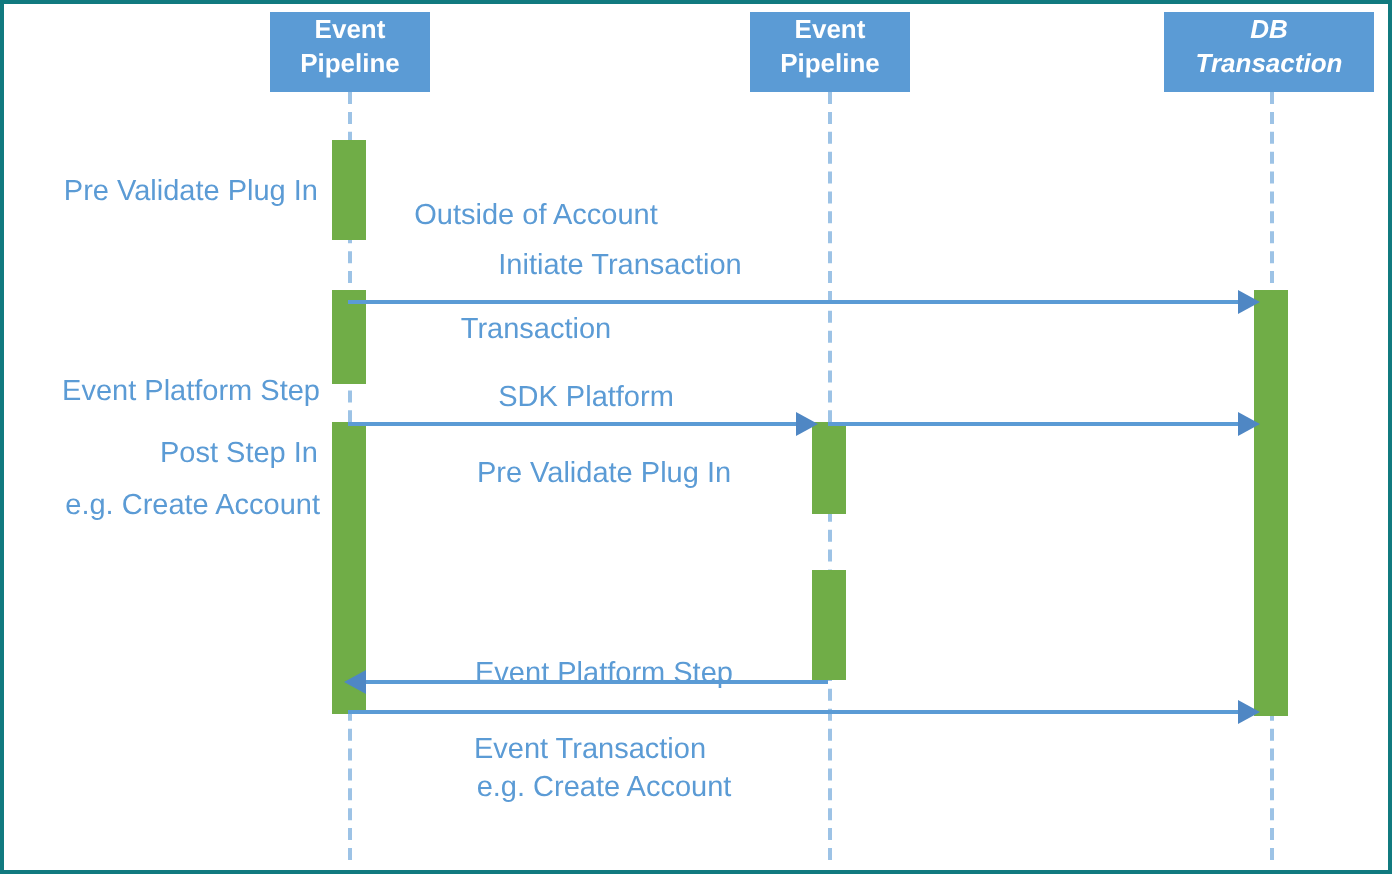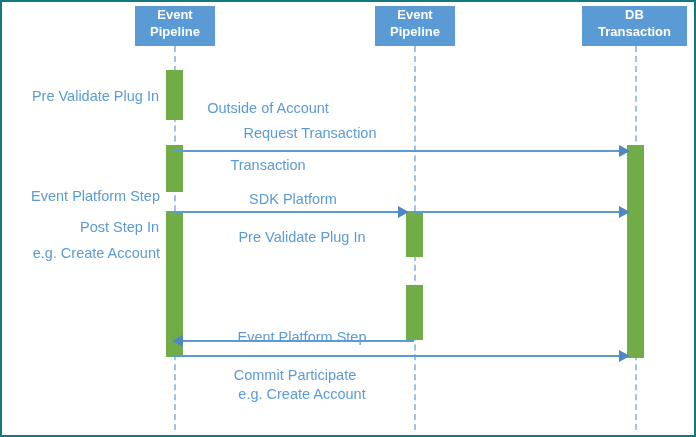--- a/index.html
+++ b/index.html
@@ -75,55 +75,55 @@
   <div class="participant" style="left:133px;top:4px;width:80px;height:40px;">
     <span>Event</span>
     <span>Pipeline</span>
   </div>
 
   <div class="participant" style="left:373px;top:4px;width:80px;height:40px;">
     <span>Event</span>
     <span>Pipeline</span>
   </div>
 
-  <div class="participant" style="left:580px;top:4px;width:105px;height:40px;">
+  <div class="participant" style="left:580px;top:4px;width:105px;height:40px;font-style:italic;">
     <span>DB</span>
     <span>Transaction</span>
   </div>
 
   <div class="lifeline" style="left:172px;top:44px;height:384px;"></div>
   <div class="lifeline" style="left:412px;top:44px;height:384px;"></div>
   <div class="lifeline" style="left:633px;top:44px;height:384px;"></div>
 
   <div class="activation" style="left:164px;top:68px;width:17px;height:50px;"></div>
   <div class="activation" style="left:164px;top:143px;width:17px;height:47px;"></div>
   <div class="activation" style="left:164px;top:209px;width:17px;height:146px;"></div>
 
   <div class="activation" style="left:404px;top:209px;width:17px;height:46px;"></div>
   <div class="activation" style="left:404px;top:283px;width:17px;height:55px;"></div>
 
   <div class="activation" style="left:625px;top:143px;width:17px;height:213px;"></div>
 
   <div class="msg-line" style="left:172px;top:148px;width:453px;"></div>
   <div class="arrowhead right" style="left:617px;top:143px;"></div>
-  <div class="label center" style="left:213px;top:122px;width:190px;">Request Transaction</div>
+  <div class="label center" style="left:213px;top:122px;width:190px;">Initiate Transaction</div>
 
   <div class="msg-line" style="left:172px;top:209px;width:232px;"></div>
   <div class="arrowhead right" style="left:396px;top:204px;"></div>
   <div class="label center" style="left:196px;top:188px;width:190px;">SDK Platform</div>
 
   <div class="msg-line" style="left:412px;top:209px;width:213px;"></div>
   <div class="arrowhead right" style="left:617px;top:204px;"></div>
 
   <div class="msg-line" style="left:181px;top:338px;width:231px;"></div>
   <div class="arrowhead left" style="left:170px;top:333px;"></div>
 
   <div class="msg-line" style="left:172px;top:353px;width:453px;"></div>
   <div class="arrowhead right" style="left:617px;top:348px;"></div>
-  <div class="label center" style="left:195px;top:364px;width:196px;">Commit Participate</div>
+  <div class="label center" style="left:195px;top:364px;width:196px;">Event Transaction</div>
 
   <div class="label right" style="left:5px;top:85px;width:152px;">Pre Validate Plug In</div>
 
   <div class="label center" style="left:192px;top:59px;width:148px;">
     <div>Outside of Account</div>
     <div>Transaction</div>
   </div>
 
   <div class="label right" style="left:0px;top:147px;width:158px;">
     <div>Event Platform Step</div>

